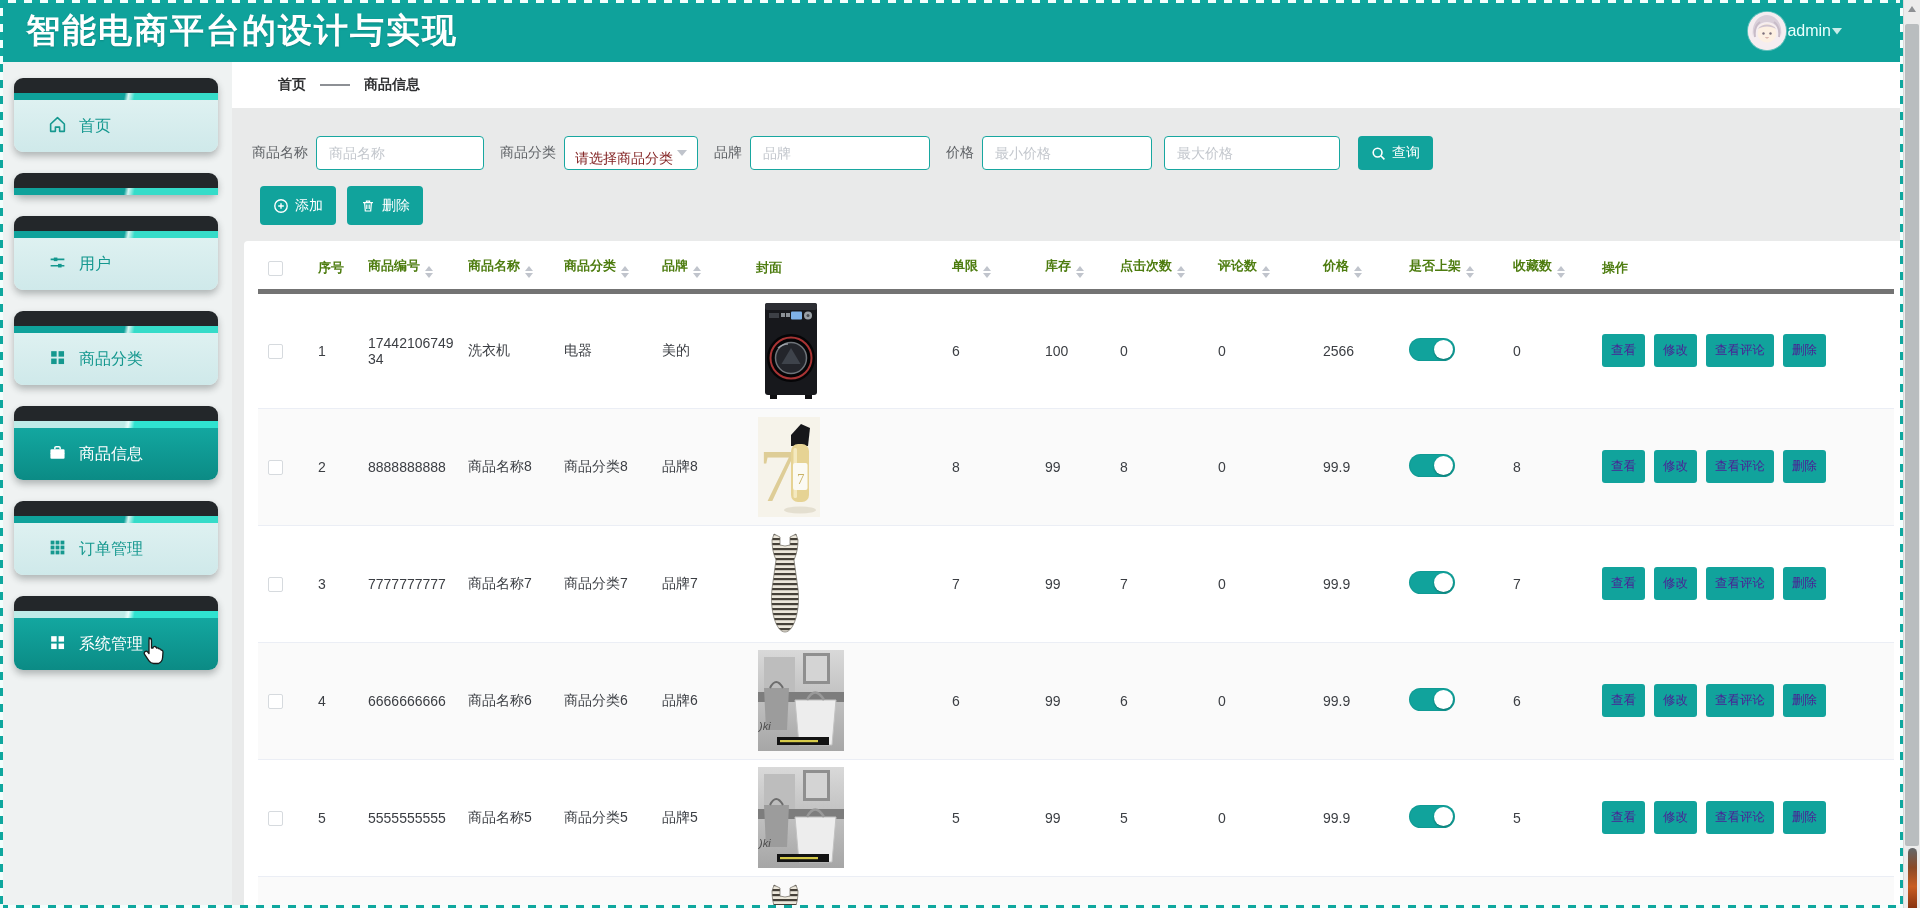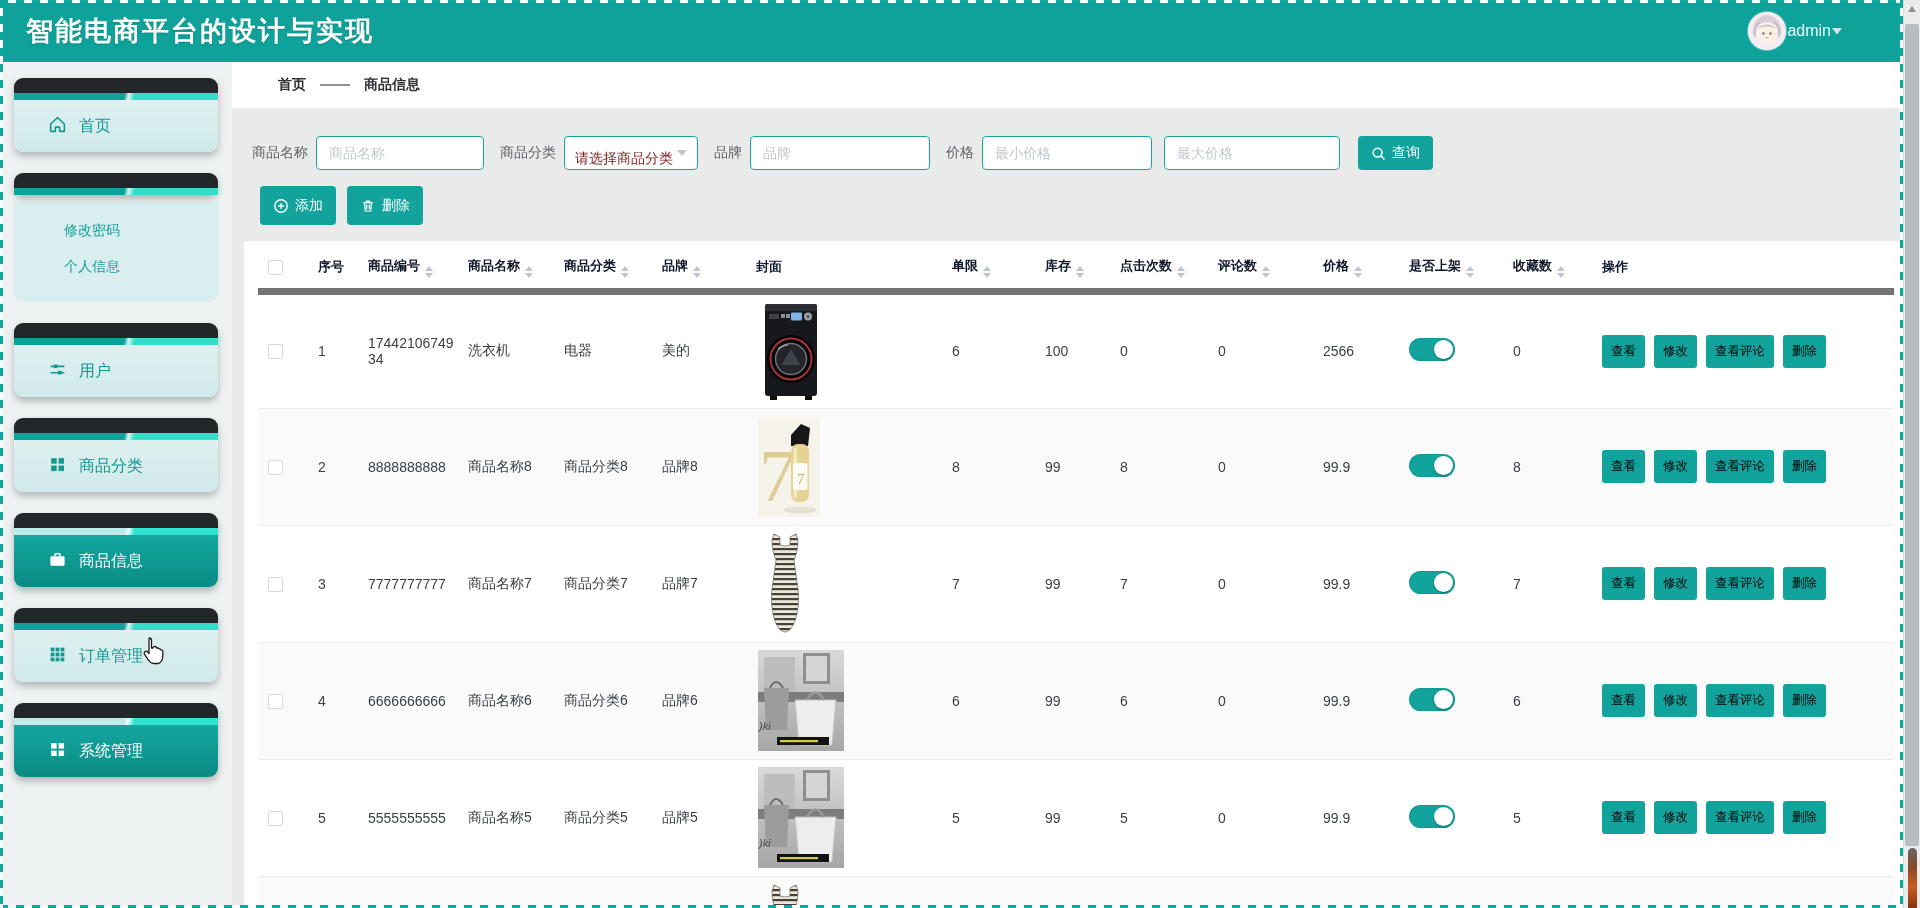--- a/index.html
+++ b/index.html
@@ -8,21 +8,21 @@
 
   
   .ant { position:absolute; z-index:60; pointer-events:none; }
   .ant-top   { top:0; left:0; right:17px; height:3px; background:repeating-linear-gradient(90deg,#0ea79e 0 8px,#f2fffd 8px 16px); }
   .ant-bottom{ bottom:0; left:0; right:17px; height:3px; background:repeating-linear-gradient(90deg,#0ea79e 0 8px,#f2fffd 8px 16px); }
   .ant-left  { top:0; bottom:0; left:0; width:3px; background:repeating-linear-gradient(180deg,#0ea79e 0 8px,#f2fffd 8px 16px); }
   .ant-right { top:0; bottom:0; right:17px; width:3px; background:repeating-linear-gradient(180deg,#0ea79e 0 8px,#f2fffd 8px 16px); }
 
   
   .topbar { height:62px; background:#0fa29b; display:flex; align-items:center; padding:0 0 0 26px; position:relative; }
-  .topbar .title { color:#fff; font-size:27px; font-weight:bold; letter-spacing:2px; text-shadow:0 1px 2px rgba(0,0,0,.15); }
+  .topbar .title { color:#fff; font-size:34px; font-weight:bold; letter-spacing:2px; text-shadow:0 1px 2px rgba(0,0,0,.15); }
   .user { margin-left:auto; margin-right:78px; display:flex; align-items:center; gap:1px; cursor:pointer; }
   .avatar { width:38px; height:38px; border-radius:50%; overflow:hidden; background:#f4ecee; display:block; box-shadow:0 0 0 1px rgba(255,255,255,.35); }
   .user .uname { color:#eafffd; font-size:16px; }
 
   
   .app { display:flex; height:846px; }
 
   
   .sidebar { width:232px; background:#eff2f2; padding:16px 0 0; flex:none; overflow:hidden; }
   .menu-card { margin:0 14px 21px; border-radius:9px; box-shadow:0 4px 7px rgba(30,40,40,.3); cursor:pointer; position:relative; }
@@ -52,31 +52,31 @@
   .selectbox .ph { color:#7f1d1d; font-size:14px; white-space:nowrap; overflow:hidden;margin-top:12px; }
   .sel-caret { margin-left:auto; width:0; height:0; border-left:5px solid transparent; border-right:5px solid transparent; border-top:6px solid #c0c4cc; }
   .btn { display:inline-flex; align-items:center; gap:6px; background:#11a39c; color:#fff; border:none; border-radius:4px; font-size:14px; font-family:Liberation Sans, sans-serif; cursor:pointer; }
   .search-btn { height:34px; padding:0 13px; margin-left:18px; }
   .toolbar { display:flex; gap:11px; padding:16px 0 14px 28px; flex:none; }
   .toolbar .btn { height:39px; padding:0 13px; }
 
   
   .card { margin:2px 12px 0; background:#fff; border-radius:4px 4px 0 0; flex:1; overflow:hidden; padding:6px 14px 0; }
   table { width:100%; border-collapse:collapse; table-layout:fixed; }
-  thead th { height:44px; font-size:13px; color:#0f172a; font-weight:bold; text-align:left; padding-left:10px; border-bottom:7px solid #737373; white-space:nowrap; }
+  thead th { height:44px; font-size:13px; color:#4d7c0f; font-weight:bold; text-align:left; padding-left:10px; border-bottom:5px solid #737373; white-space:nowrap; }
   tbody td { height:117px; font-size:14px; color:#3b3e43; padding-left:10px; border-bottom:1px solid #ebeef5; word-break:break-all; }
   tbody tr:nth-child(even) { background:#fafafa; }
   .caret-wrap { display:inline-flex; flex-direction:column; gap:2px; margin-left:5px; vertical-align:-1px; }
   .c-up { width:0;height:0;border-left:4px solid transparent;border-right:4px solid transparent;border-bottom:5px solid #c0c4cc; }
   .c-down { width:0;height:0;border-left:4px solid transparent;border-right:4px solid transparent;border-top:5px solid #c0c4cc; }
   .cb { display:inline-block; width:15px; height:15px; border:1px solid #d6dade; border-radius:2px; background:#fff; cursor:pointer; vertical-align:middle; }
   .cover-svg { display:block; margin-left:2px; }
   .switch { display:inline-block; width:46px; height:23px; border-radius:12px; background:#11a39c; position:relative; cursor:pointer; box-shadow:inset 0 0 0 1px rgba(0,0,0,.05); }
   .switch::after { content:""; position:absolute; top:2px; right:2px; width:19px; height:19px; border-radius:50%; background:#fff; box-shadow:0 1px 2px rgba(0,0,0,.3); }
-  .act-btn { background:#11a39c; color:#000000; border:none; border-radius:3px; font-size:12.5px; font-family:inherit; padding:8px 9px; margin-right:9px; cursor:pointer; white-space:nowrap; }
+  .act-btn { background:#11a39c; color:#4c1d95; border:none; border-radius:3px; font-size:12.5px; font-family:inherit; padding:8px 9px; margin-right:9px; cursor:pointer; white-space:nowrap; }
 
   
   .scrollbar { position:absolute; top:0; right:0; bottom:0; width:17px; background:#ececec; border-left:1px solid #d9d9d9; z-index:50; }
   .sb-up { position:absolute; top:6px; left:4px; width:0; height:0; border-left:4.5px solid transparent; border-right:4.5px solid transparent; border-bottom:6px solid #8d9094; }
   .sb-thumb { position:absolute; top:24px; left:1px; right:1px; height:822px; background:#b9bdbf; border-radius:2px; }
   .sb-hot { position:absolute; left:4px; width:9px; top:848px; height:70px; border-radius:5px; background:linear-gradient(180deg,#63676a 0%,#8a4a28 28%,#c95d22 55%,#8a3511 85%,#57220e 100%); }
 
   .cursor { position:absolute; left:140px; top:636px; z-index:70; pointer-events:none; }
 </style>
 </head>
@@ -117,24 +117,20 @@
         <div class="mc-body">
           <span><svg class="mc-icon" viewBox="0 0 18 18">
               <path d="M2.5 8.5 L9 2.5 L15.5 8.5 V15.5 H11 V11.5 H7 V15.5 H2.5 Z" fill="none" stroke="currentColor" stroke-width="1.5" stroke-linejoin="round"></path>
             </svg></span>
           <span>首页</span>
         </div>
       </div>
       <div class="menu-card">
         <div class="mc-top"></div>
         <div class="mc-stripe"></div>
-      </div>
-      <div class="submenu">
-        <a>修改密码</a>
-        <a>个人信息</a>
       </div>
       <div class="menu-card">
         <div class="mc-top"></div>
         <div class="mc-stripe"></div>
         <div class="mc-body">
           <span><svg class="mc-icon" viewBox="0 0 18 18">
               <path d="M2.5 6 H15.5 M2.5 12 H15.5" stroke="currentColor" stroke-width="1.5"></path>
               <rect x="5.5" y="4.3" width="3.4" height="3.4" fill="currentColor"></rect>
               <rect x="9.5" y="10.3" width="3.4" height="3.4" fill="currentColor"></rect>
             </svg></span>

